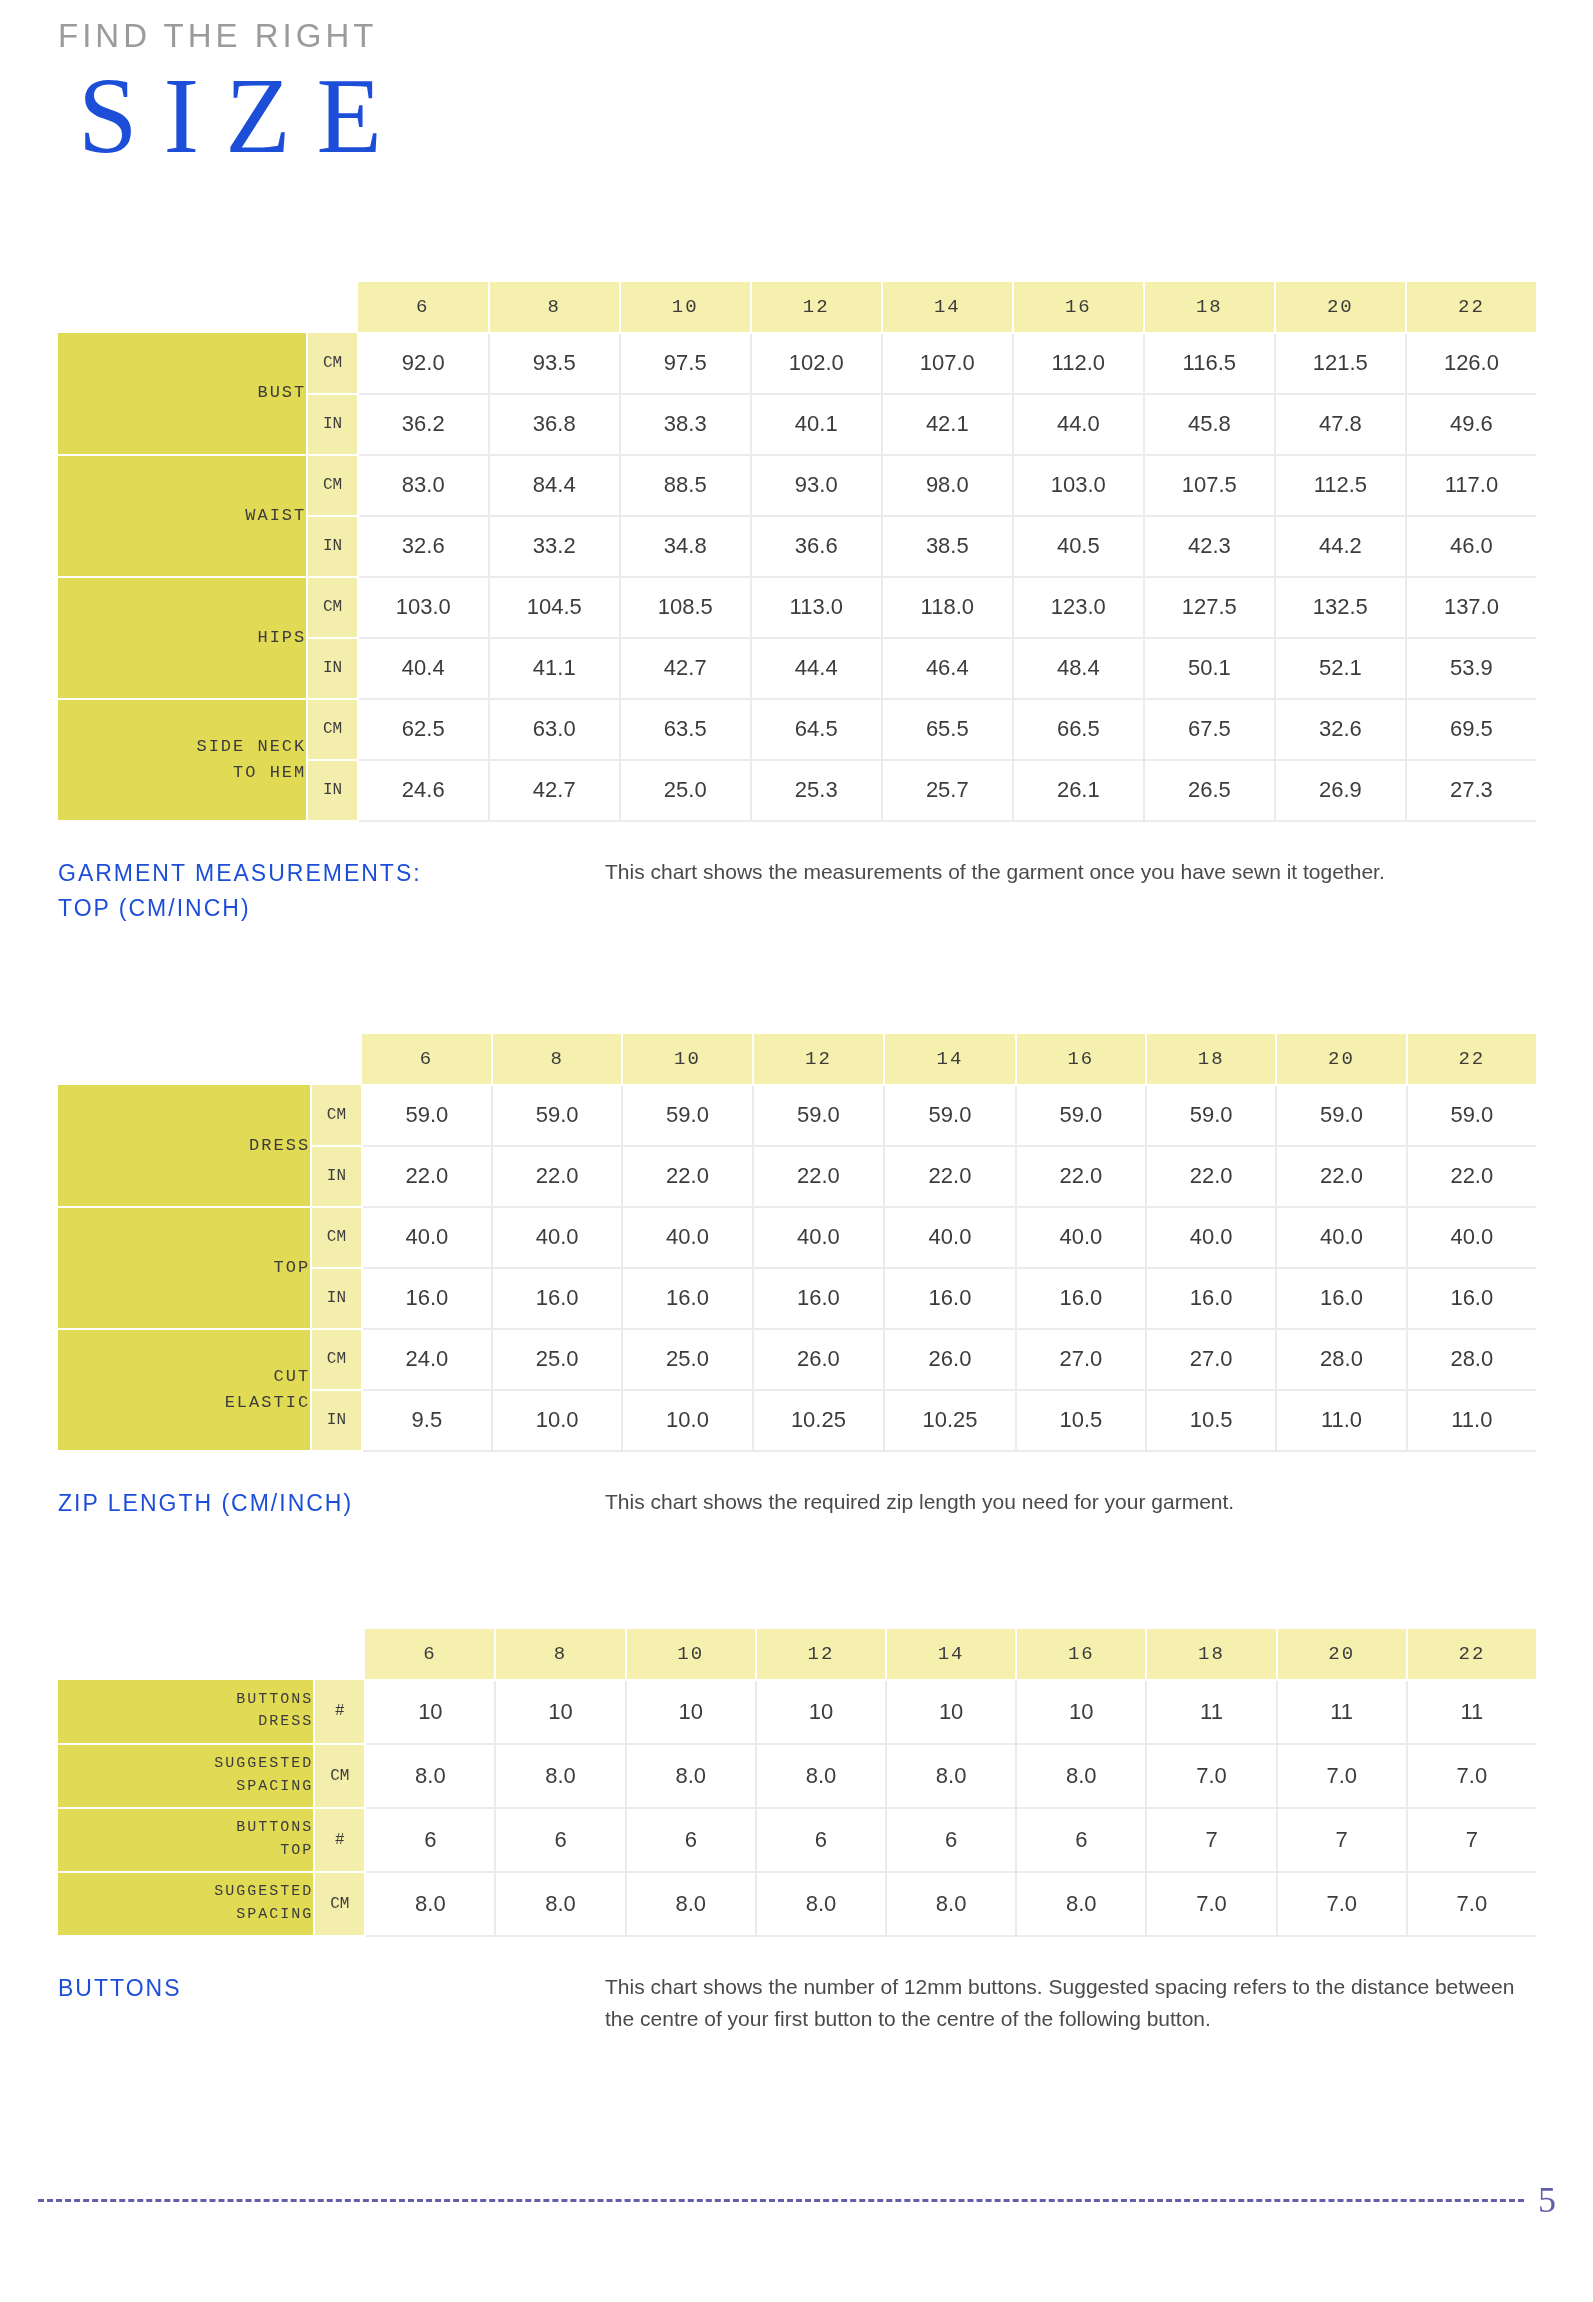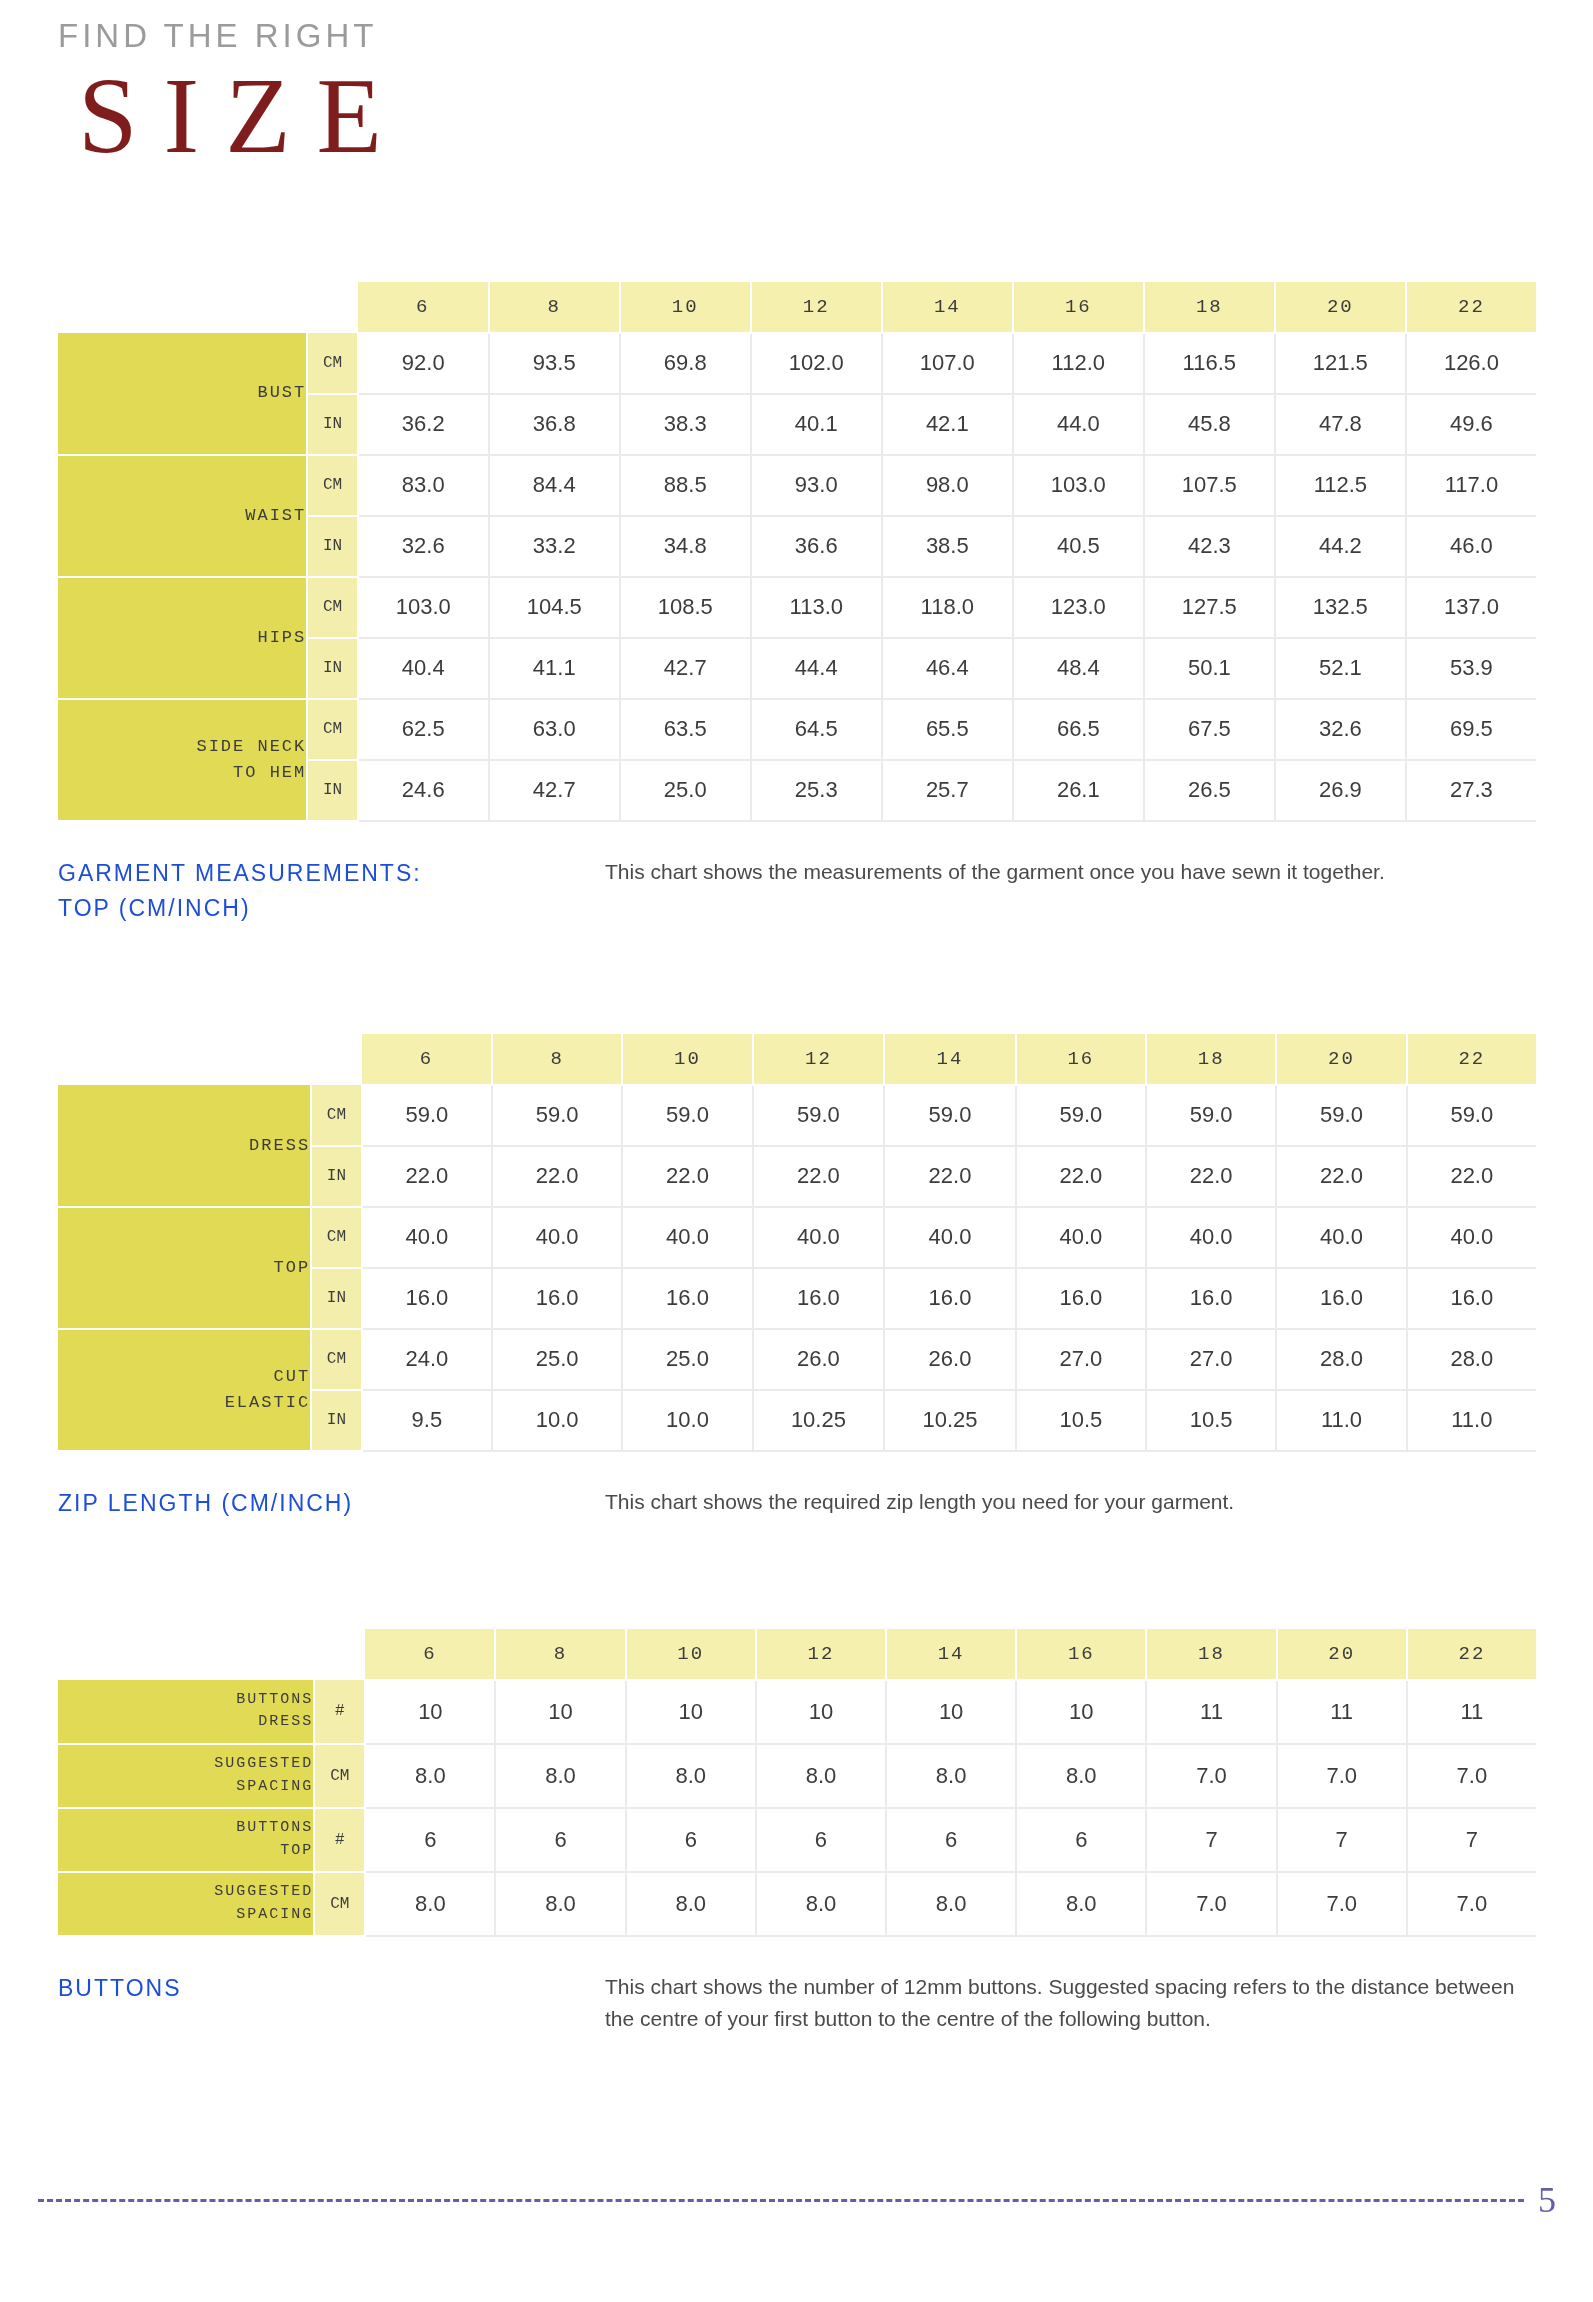--- a/index.html
+++ b/index.html
@@ -30,21 +30,21 @@
     font-size: 33px;
     letter-spacing: 4px;
     color: #9b9b9b;
     font-weight: 400;
     line-height: 1.1;
   }
   .header .big {
     font-family: "Liberation Serif", serif;
     font-size: 107px;
     letter-spacing: 26px;
-    color: #7f1d1d;
+    color: #1d4ed8;
     line-height: 1.05;
     margin-top: 6px;
     margin-left: 20px;
     font-weight: 400;
   }
 
   
   .table-block {
     margin-left: 38px;
     margin-right: 38px;
@@ -188,21 +188,21 @@
             <td class="hdr">20</td>
             <td class="hdr lastcol">22</td>
           </tr>
           <tr>
             <td class="lbl" rowspan="2">
               <div>BUST</div>
             </td>
             <td class="unit">CM</td>
             <td class="val">92.0</td>
             <td class="val">93.5</td>
-            <td class="val">69.8</td>
+            <td class="val">97.5</td>
             <td class="val">102.0</td>
             <td class="val">107.0</td>
             <td class="val">112.0</td>
             <td class="val">116.5</td>
             <td class="val">121.5</td>
             <td class="val lastcol">126.0</td>
           </tr>
           <tr>
             <td class="unit">IN</td>
             <td class="val">36.2</td>

